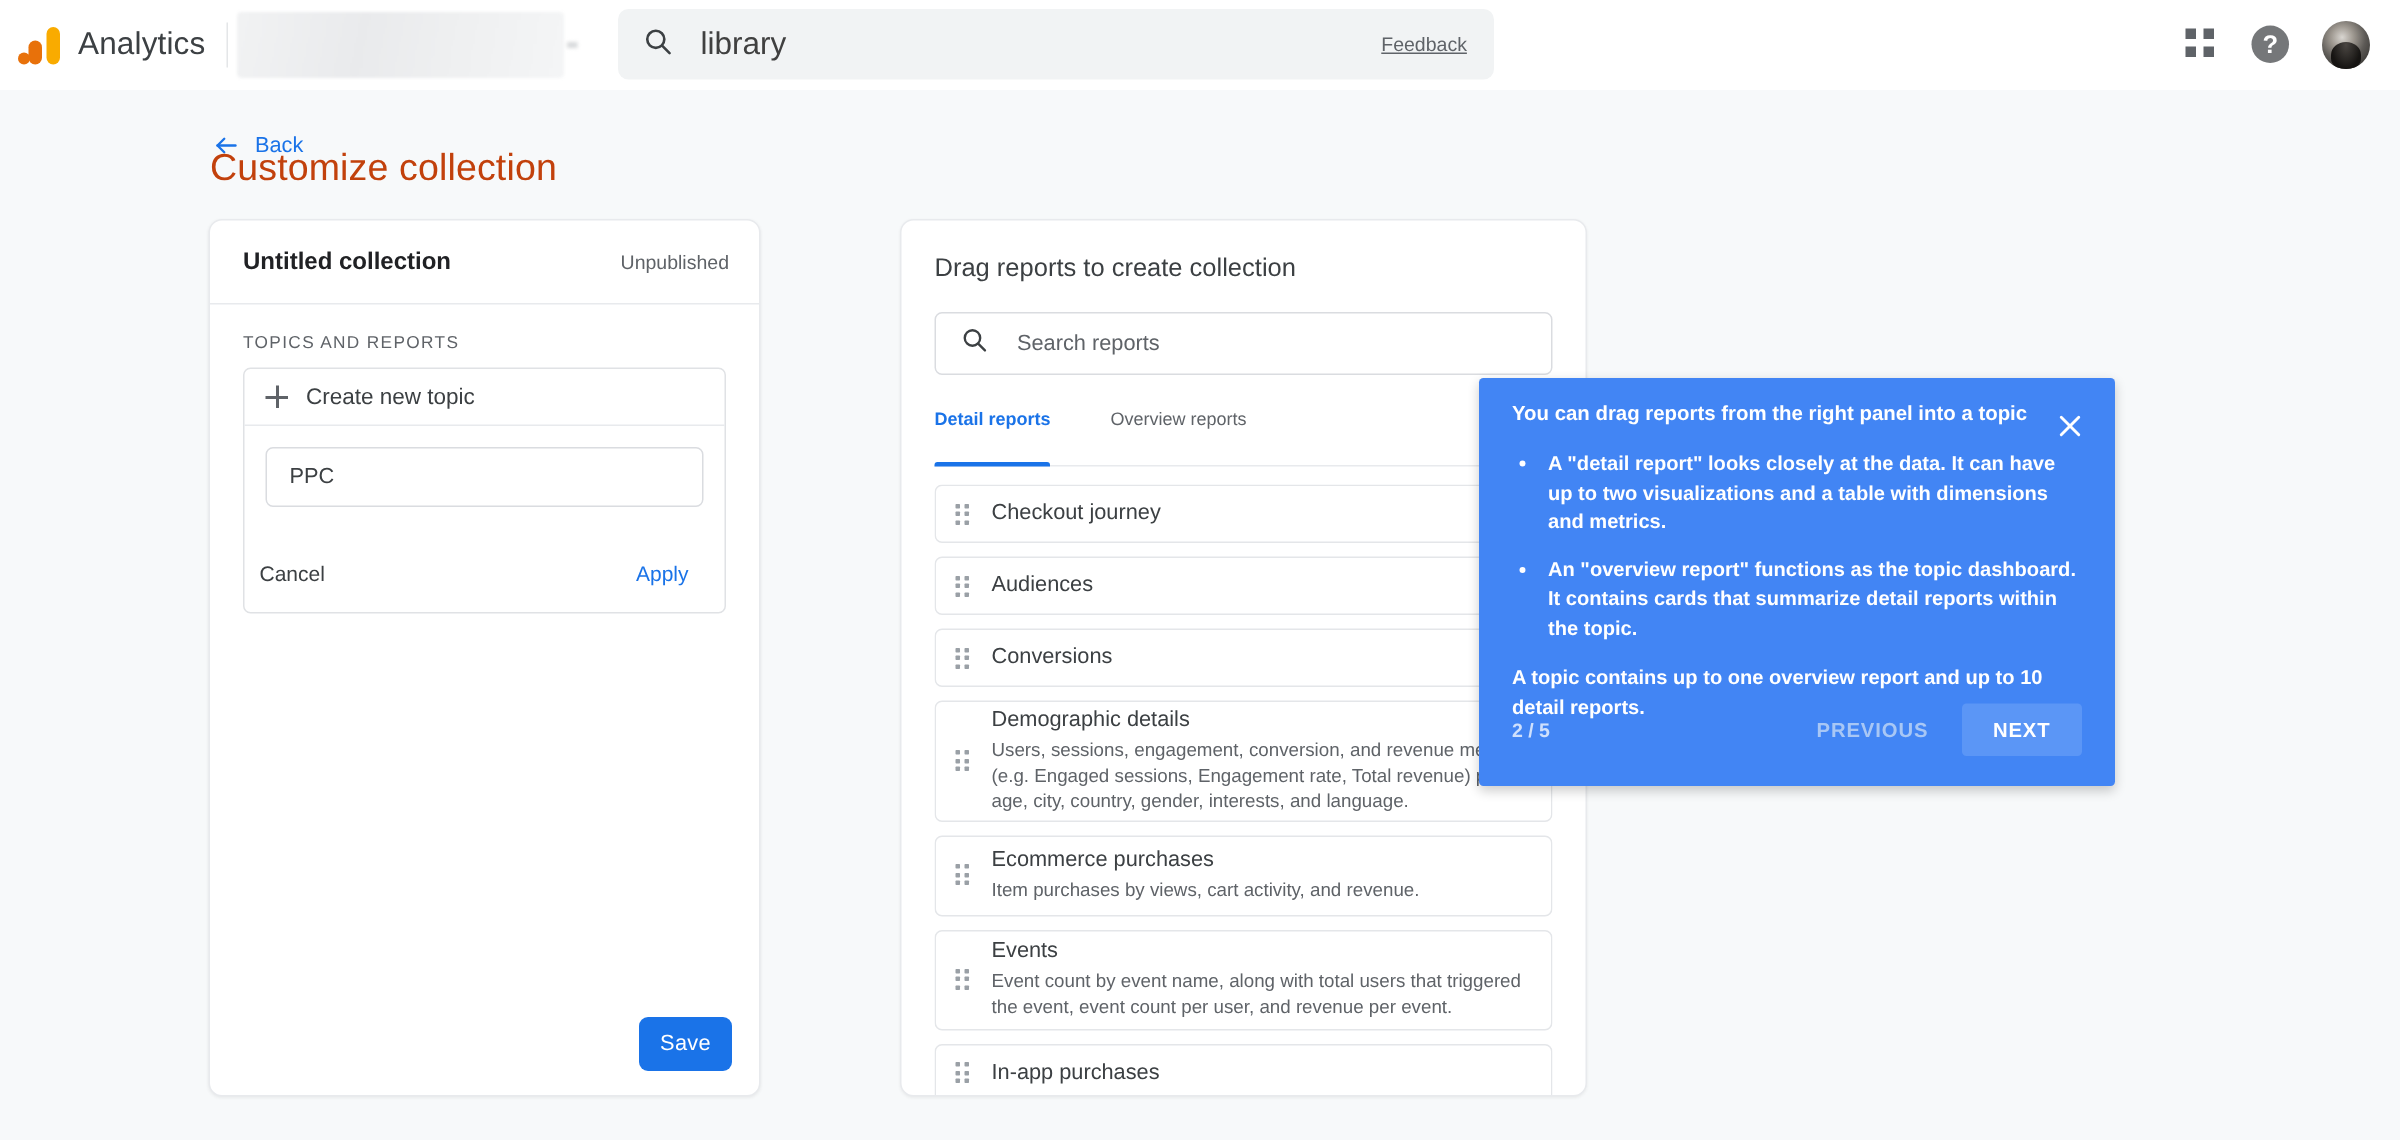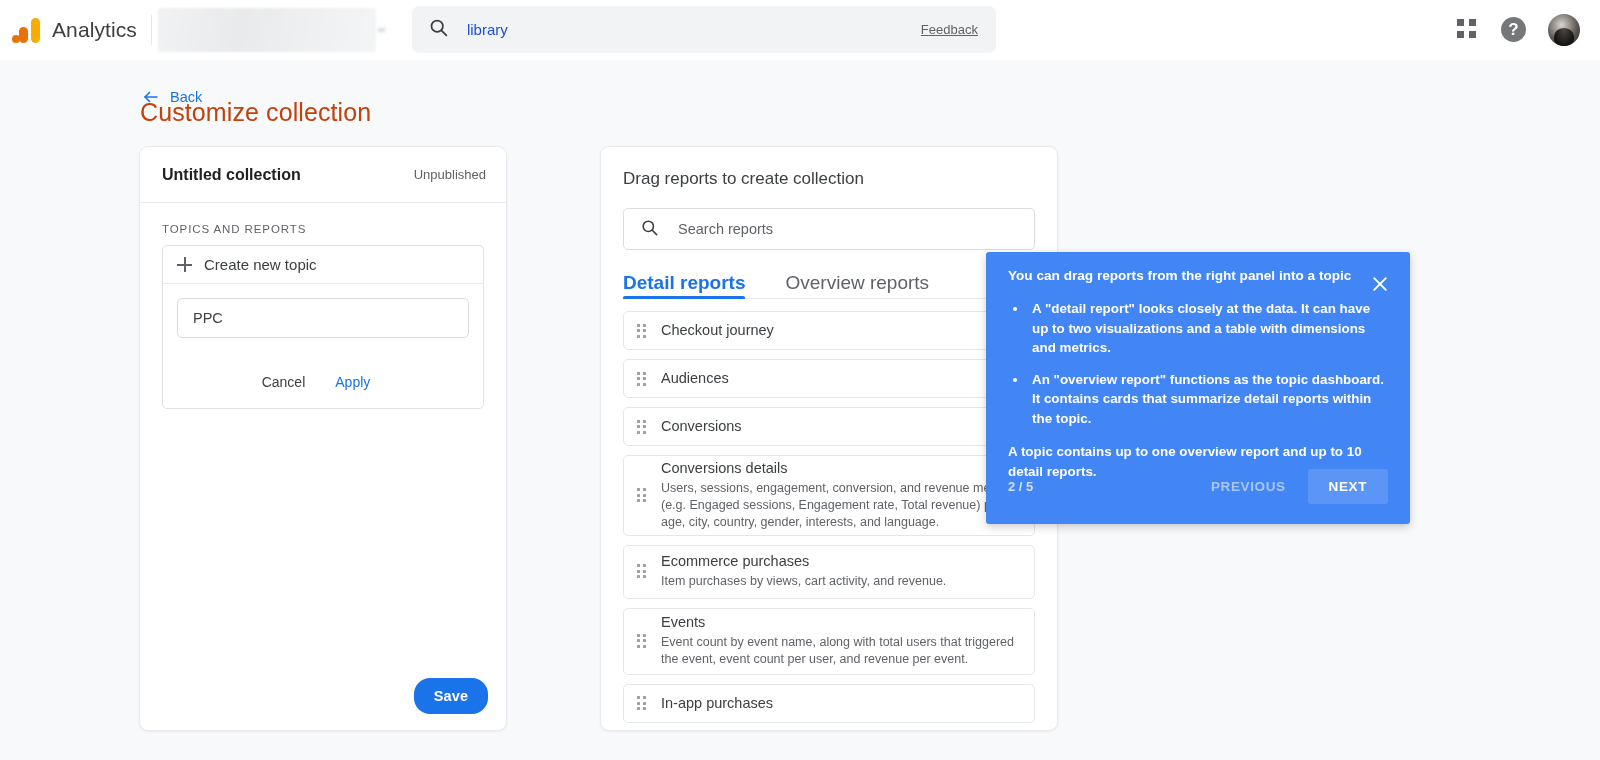--- a/index.html
+++ b/index.html
@@ -62,21 +62,21 @@
   }
   .search-wrap {
     margin-left: 36px;
     width: 584px; height: 47px;
     background: #f1f3f4; border-radius: 7px;
     display: flex; align-items: center;
     padding: 0 18px 0 16px;
   }
   .search-wrap .mag { flex: none; margin-right: 18px; }
   .search-text {
-    flex: 1; font-size: 15px; color: #1d4ed8;
+    flex: 1; font-size: 21px; color: #404040;
   }
   .feedback-link {
     font-size: 13px; color: #5f6368;
     text-decoration: underline; cursor: pointer;
     white-space: nowrap;
   }
   .header-right {
     margin-left: auto; display: flex; align-items: center;
     gap: 22px; margin-right: 20px;
   }
@@ -161,36 +161,36 @@
   .plus-icon::after { top:0; left:7px; height:15px; width:1.6px; }
   .create-topic-label { font-size: 15px; color: #3c4043; }
   .topic-input {
     margin: 14px 14px 16px 14px; height: 40px;
     border: 1px solid #dadce0; border-radius: 5px;
     display: flex; align-items: center; padding-left: 15px;
     font-size: 14.5px; color: #3c4043; background: #fff;
     cursor: text;
   }
   .topic-actions {
-    display: flex; justify-content: center; align-items: center;
+    display: flex; justify-content: space-between; align-items: center;
     gap: 10px; padding: 14px 14px 12px 0;
   }
   .btn-text {
     font-size: 14px; padding: 6px 10px; border-radius: 4px;
     cursor: pointer; background: none; border: none;
     font-family: inherit;
   }
   .btn-cancel { color: #3c4043; }
   .btn-apply { color: #1a73e8; }
   .save-btn {
     position: absolute; right: 18px; bottom: 16px;
     background: #1a73e8; color: #fff;
-    border: none; border-radius: 16px;
-    width: 74px; height: 36px;
-    font-size: 14.5px; font-weight: 700;
+    border: none; border-radius: 6px;
+    width: 62px; height: 36px;
+    font-size: 14.5px; font-weight: 400;
     font-family: inherit; cursor: pointer;
     letter-spacing: .2px;
   }
 
   
   .right-card {
     position: absolute; left: 600px; top: 146px;
     width: 458px; height: 585px;
     background: #fff; border: 1px solid #e8eaed;
     border-radius: 9px; box-shadow: 0 1px 2px rgba(60,64,67,.08);
@@ -207,22 +207,22 @@
     cursor: text;
   }
   .report-search .mag { margin-right: 19px; flex: none; }
   .report-search-ph { font-size: 14.5px; color: #5f6368; }
   .tabs {
     margin: 22px 22px 0 22px;
     display: flex; gap: 40px;
     border-bottom: 1px solid #e8eaed;
   }
   .tab {
-    font-size: 19px; color: #5f6368;
-    padding-bottom: 4px; cursor: pointer; position: relative;
+    font-size: 12px; color: #5f6368;
+    padding-bottom: 24px; cursor: pointer; position: relative;
     font-weight: 400;
   }
   .tab.active { color: #1a73e8; font-weight: 700; }
   .tab.active::after {
     content:""; position: absolute; left: 0; right: 0; bottom: -1px;
     height: 3px; background: #1a73e8; border-radius: 2px 2px 0 0;
   }
   .report-list {
     margin: 12px 22px 0 22px;
     display: flex; flex-direction: column; gap: 9px;
@@ -425,21 +425,21 @@
       <div class="report-item with-desc">
         <span class="drag-handle">
           <i></i>
           <i></i>
           <i></i>
           <i></i>
           <i></i>
           <i></i>
         </span>
         <div class="report-texts">
-          <div class="report-name">Conversions details</div>
+          <div class="report-name">Demographic details</div>
           <div class="report-desc">Users, sessions, engagement, conversion, and revenue metrics (e.g. Engaged sessions, Engagement rate, Total revenue) per age, city, country, gender, interests, and language.</div>
         </div>
       </div>
       <div class="report-item with-desc">
         <span class="drag-handle">
           <i></i>
           <i></i>
           <i></i>
           <i></i>
           <i></i>

